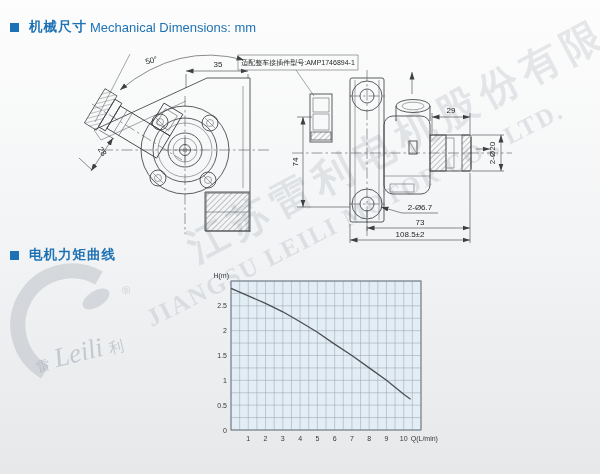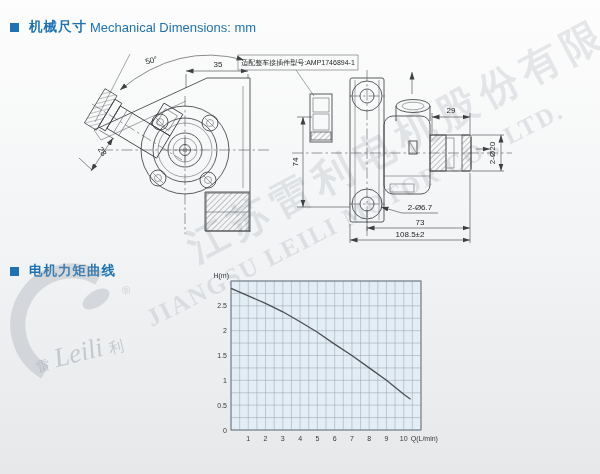--- a/index.html
+++ b/index.html
@@ -5,21 +5,21 @@
   html,body{margin:0;padding:0;}
   body{font-family:"Liberation Sans",sans-serif;}
   .page{position:relative;width:600px;height:474px;overflow:hidden;
         background:linear-gradient(180deg,#fdfdfd 0%,#f4f5f6 45%,#e7e8ea 100%);}
   
   .sec{position:absolute;display:flex;align-items:center;}
   .sec .bullet{width:9px;height:9px;background:#1d72b5;margin-right:10px;flex:0 0 auto;}
   .sec .zh{color:#1d72b5;font-size:13.5px;font-weight:700;letter-spacing:1px;}
   .sec .en{color:#1d72b5;font-size:13px;font-weight:500;margin-left:3px;}
   #sec-mech{left:10px;top:18px;}
-  #sec-torque{left:10px;top:262px;justify-content:space-between;}
+  #sec-torque{left:10px;top:246px;justify-content:space-between;}
   
   .wm{position:absolute;inset:0;z-index:1;pointer-events:none;}
   .wm-zh{position:absolute;left:190px;top:230px;font-size:40px;font-weight:700;letter-spacing:7px;
          white-space:nowrap;color:rgba(145,155,166,0.22);transform:rotate(-28deg);transform-origin:left center;line-height:40px;}
   .wm-en{position:absolute;left:148px;top:307px;font-size:25px;font-weight:600;letter-spacing:2px;
          font-family:"Liberation Serif",serif;white-space:nowrap;color:rgba(145,155,166,0.24);
          transform:rotate(-27deg);transform-origin:left center;line-height:25px;}
   .wm-script{position:absolute;left:36px;top:348px;transform:rotate(-14deg);transform-origin:left center;
          color:rgba(145,155,166,0.45);white-space:nowrap;}
   .wm-script .cjk1{font-size:13px;}

